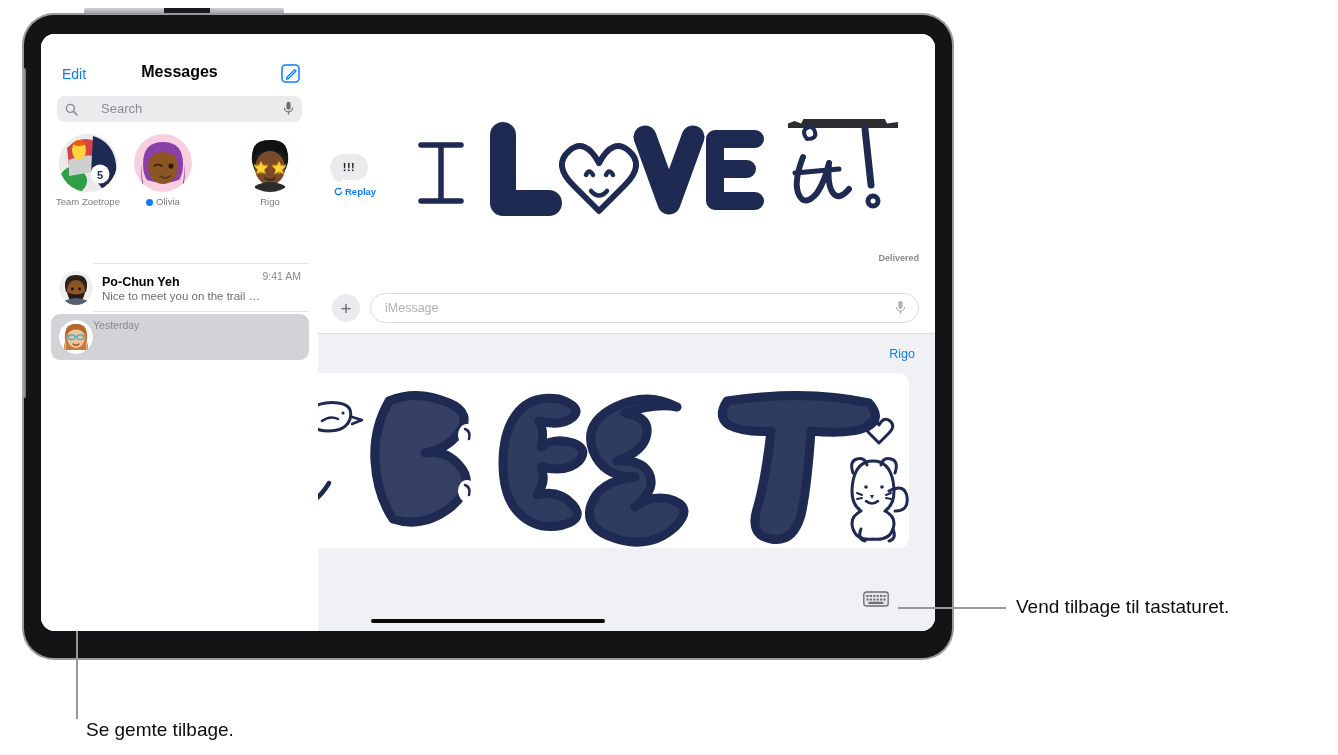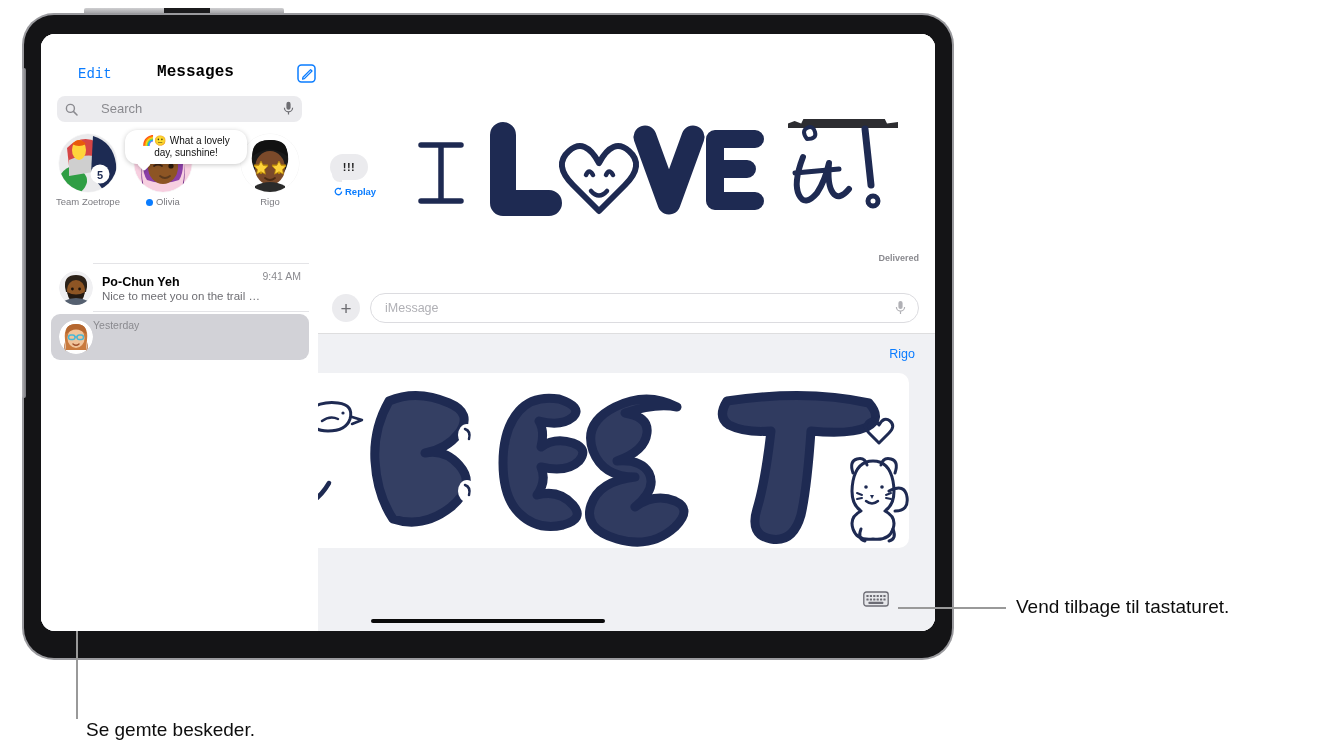--- a/index.html
+++ b/index.html
@@ -58,21 +58,21 @@
   }
   .batt:before{content:"";position:absolute;left:1px;top:1px;right:1px;bottom:1px;background:#111;border-radius:1px;}
   .batt:after{content:"";position:absolute;right:-3px;top:3px;width:2px;height:5px;background:#111;border-radius:0 1px 1px 0;}
 
   
   .sidebar{
     position:absolute;left:0;top:0;width:277px;height:597px;
     background:#ffffff;z-index:3;
   }
   .sb-header{
-    position:absolute;top:26px;left:16px;width:277px;height:36px;font-family:Liberation Mono, monospace;
+    position:absolute;top:26px;left:0;width:277px;height:36px;
   }
   .edit-btn{
     position:absolute;left:21px;top:6px;font-size:14px;color:#0a7cff;
   }
   .sb-title{
     position:absolute;left:0;top:3px;width:277px;text-align:center;
     font-size:16px;font-weight:bold;color:#000;
   }
   .compose-icon{position:absolute;right:18px;top:4px;}
 
@@ -309,21 +309,20 @@
               <path d="M20 32 q4 -3 8 0" stroke="#3d2414" stroke-width="1.8" fill="none" stroke-linecap="round"></path>
               <circle cx="37" cy="32" r="2.6" fill="#2b1a0e"></circle>
               <path d="M26 42 q5 4 10 0" stroke="#5c3a1e" stroke-width="1.8" fill="none" stroke-linecap="round"></path>
             </svg>
           </div>
           <div class="nm">
             <span class="bluedot"></span><span>Olivia</span>
           </div>
         </div>
 
-        <div class="tipbubble">🌈🙂 What a lovely day, sunshine!</div>
       </div>
 
       <div class="divider" style="top:229px;"></div>
 
       <div class="convo" style="top:231px;">
         <div class="cav">
           <svg width="34" height="34" viewBox="0 0 34 34">
             <circle cx="17" cy="17" r="17" fill="#f0f0f2"></circle>
             <path d="M6 16 q-1 -12 11 -12 q12 0 11 12 l-1 5 -20 0 Z" fill="#2b2118"></path>
             <ellipse cx="17" cy="19" rx="9" ry="10" fill="#8d5524"></ellipse>
@@ -505,13 +504,13 @@
       <div class="homeind"></div>
     </div>
 
   </div>
 </div>
 
 <div class="callout-line" style="left:898px;top:607px;width:108px;height:1.6px;"></div>
 <div class="callout-txt" style="left:1016px;top:596px;">Vend tilbage til tastaturet.</div>
 
 <div class="callout-line" style="left:76px;top:612px;width:1.6px;height:107px;"></div>
-<div class="callout-txt" style="left:86px;top:719px;">Se gemte beskeder.</div>
+<div class="callout-txt" style="left:86px;top:719px;">Se gemte tilbage.</div>
 
 </body></html>

